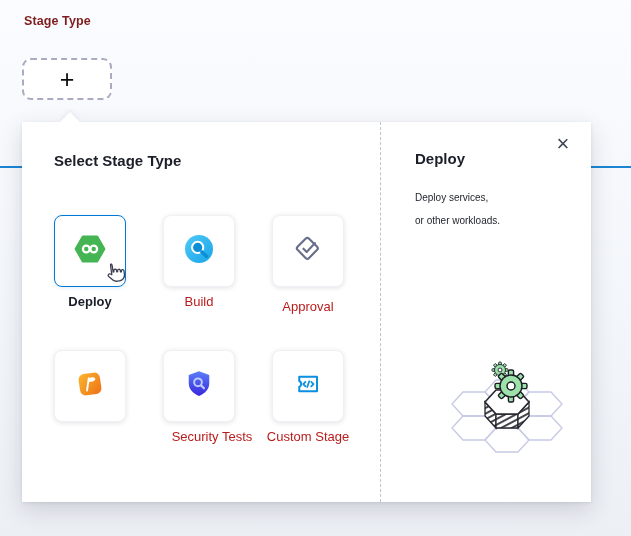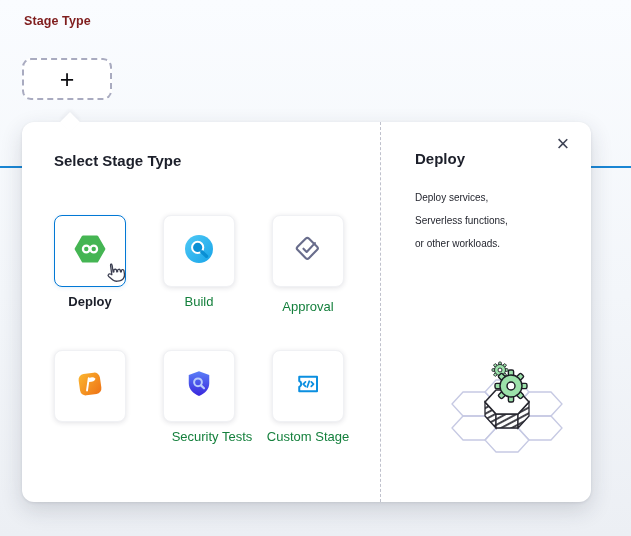--- a/index.html
+++ b/index.html
@@ -20,21 +20,21 @@
     background:#fff; border:2px dashed #a9abc0; border-radius:9px;
     display:flex; align-items:center; justify-content:center;
     font-size:25px; font-weight:400; color:#0b0b0f; cursor:pointer; line-height:1;
   }
   .flow-line { position:absolute; top:166px; height:2px; background:#1a86d4; }
   .flow-line.left { left:0; width:22px; }
   .flow-line.right { left:591px; width:40px; }
 
   .popover {
     position:absolute; left:22px; top:122px; width:569px; height:380px;
-    background:#fff; border-radius:12px;
+    background:#fff; border-radius:0;
     box-shadow:0 8px 22px rgba(35,43,60,.16), 0 1px 3px rgba(35,43,60,.10);
   }
   .popover-caret {
     position:absolute; left:41px; top:-7px; width:14px; height:14px;
     background:#fff; transform:rotate(45deg);
     box-shadow:-2px -2px 4px rgba(35,43,60,.05);
   }
   .divider {
     position:absolute; left:358px; top:0; bottom:0; width:0;
     border-left:1px dashed #bfc1cc;
@@ -45,21 +45,21 @@
   }
   .tile {
     position:absolute; width:72px; height:72px; background:#fff; border-radius:8px;
     border:1px solid #f0f1f4;
     box-shadow:0 1px 5px rgba(40,41,61,.13);
     display:flex; align-items:center; justify-content:center; cursor:pointer;
   }
   .tile.selected { border:1.5px solid #0278d5; box-shadow:0 1px 4px rgba(2,120,213,.12); }
   .tile-label {
     position:absolute; width:96px; text-align:center;
-    font-size:13px; color:#15803d; line-height:1.35; cursor:pointer;
+    font-size:13px; color:#b91c1c; line-height:1.35; cursor:pointer;
   }
   .tile-label.selected { color:#1c1f2a; font-weight:bold; }
   .cursor-hand { position:absolute; right:-2px; bottom:-4px; }
 
   .detail-title {
     position:absolute; left:393px; top:28px;
     font-size:15px; font-weight:bold; color:#1c1f2a;
   }
   .close-btn {
     position:absolute; right:16px; top:10px; width:24px; height:24px;
@@ -173,21 +173,20 @@
         <path d="M13 9.8l-1.6 4.6" fill="none" stroke="#0b8fe0" stroke-width="1.4" stroke-linecap="round"></path>
       </svg>
     </span>
   </div>
   <div class="tile-label" style="left:238px; top:306px;">Custom Stage</div>
 
   <div class="detail-title">Deploy</div>
   <div class="close-btn">×</div>
   <div class="detail-desc">
     <div>Deploy services,</div>
-    <div>Serverless functions,</div>
     <div>or other workloads.</div>
   </div>
 
   <div class="illustration">
     <svg width="164" height="122" viewBox="0 0 164 122">
       <defs>
         <polygon id="hx" points="-22,0 -11,-12 11,-12 22,0 11,12 -11,12"></polygon>
         <pattern id="hatch" patternUnits="userSpaceOnUse" width="5" height="5" patternTransform="rotate(62)">
           <rect width="5" height="5" fill="#fff"></rect>
           <line x1="1" y1="0" x2="1" y2="5" stroke="#23232b" stroke-width="1.7"></line>

